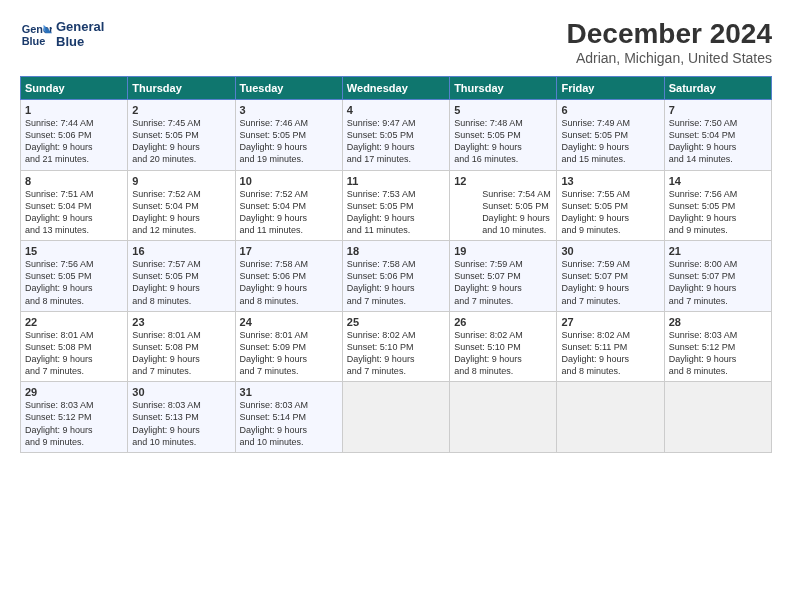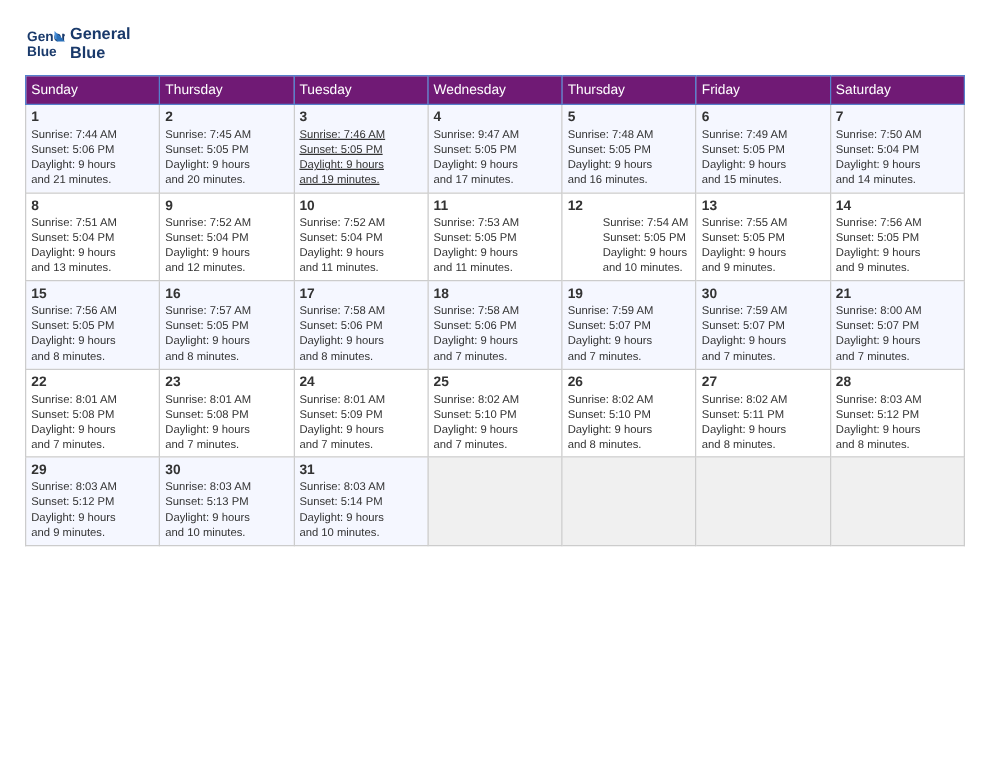--- a/index.html
+++ b/index.html
@@ -42,24 +42,24 @@
     .subtitle {
       font-size: 14px;
       color: #555;
     }
     table {
       width: 100%;
       border-collapse: collapse;
       table-layout: fixed;
     }
     thead tr th {
-      background-color: #701a75;
+      background-color: #0f766e;
       color: #fff;
       font-size: 11px;
-      font-weight: normal;
+      font-weight: bold;
       padding: 5px 4px;
       text-align: left;
       border: 1px solid #5580cc;
     }
     tbody tr td {
       font-size: 9px;
       color: #333;
       padding: 4px 4px;
       vertical-align: top;
       border: 1px solid #ccc;
@@ -95,20 +95,24 @@
         <text x="2" y="18" font-size="13" font-weight="bold" fill="#1a3a6b" font-family="Arial">General</text>
         <text x="2" y="32" font-size="13" font-weight="bold" fill="#1a3a6b" font-family="Arial">Blue</text>
         <polygon points="28,8 36,16 28,16" fill="#4a90d9"></polygon>
         <polygon points="30,10 38,18 30,18" fill="#2a70b9"></polygon>
       </svg>
       <div>
         <div style="font-size:13px;font-weight:bold;color:#1a3a6b;">General</div>
         <div style="font-size:13px;font-weight:bold;color:#1a3a6b;">Blue</div>
       </div>
     </div>
+    <div class="title-block">
+      <div class="main-title">December 2024</div>
+      <div class="subtitle">Adrian, Michigan, United States</div>
+    </div>
   </div>
 
   <table>
     <thead>
       <tr>
       <th>Sunday</th>
           <th>Thursday</th>
           <th>Tuesday</th>
           <th>Wednesday</th>
           <th>Thursday</th>
@@ -127,21 +131,21 @@
           </td>
           <td>
             <span class="day-num">2</span>
             <div class="day-info" style="white-space: pre-line;">Sunrise: 7:45 AM
 Sunset: 5:05 PM
 Daylight: 9 hours
 and 20 minutes.</div>
           </td>
           <td>
             <span class="day-num">3</span>
-            <div class="day-info" style="white-space: pre-line; text-decoration: underline;">Sunrise: 7:46 AM
+            <div class="day-info" style="white-space: pre-line;">Sunrise: 7:46 AM
 Sunset: 5:05 PM
 Daylight: 9 hours
 and 19 minutes.</div>
           </td>
           <td>
             <span class="day-num">4</span>
             <div class="day-info" style="white-space: pre-line;">Sunrise: 9:47 AM
 Sunset: 5:05 PM
 Daylight: 9 hours
 and 17 minutes.</div>

